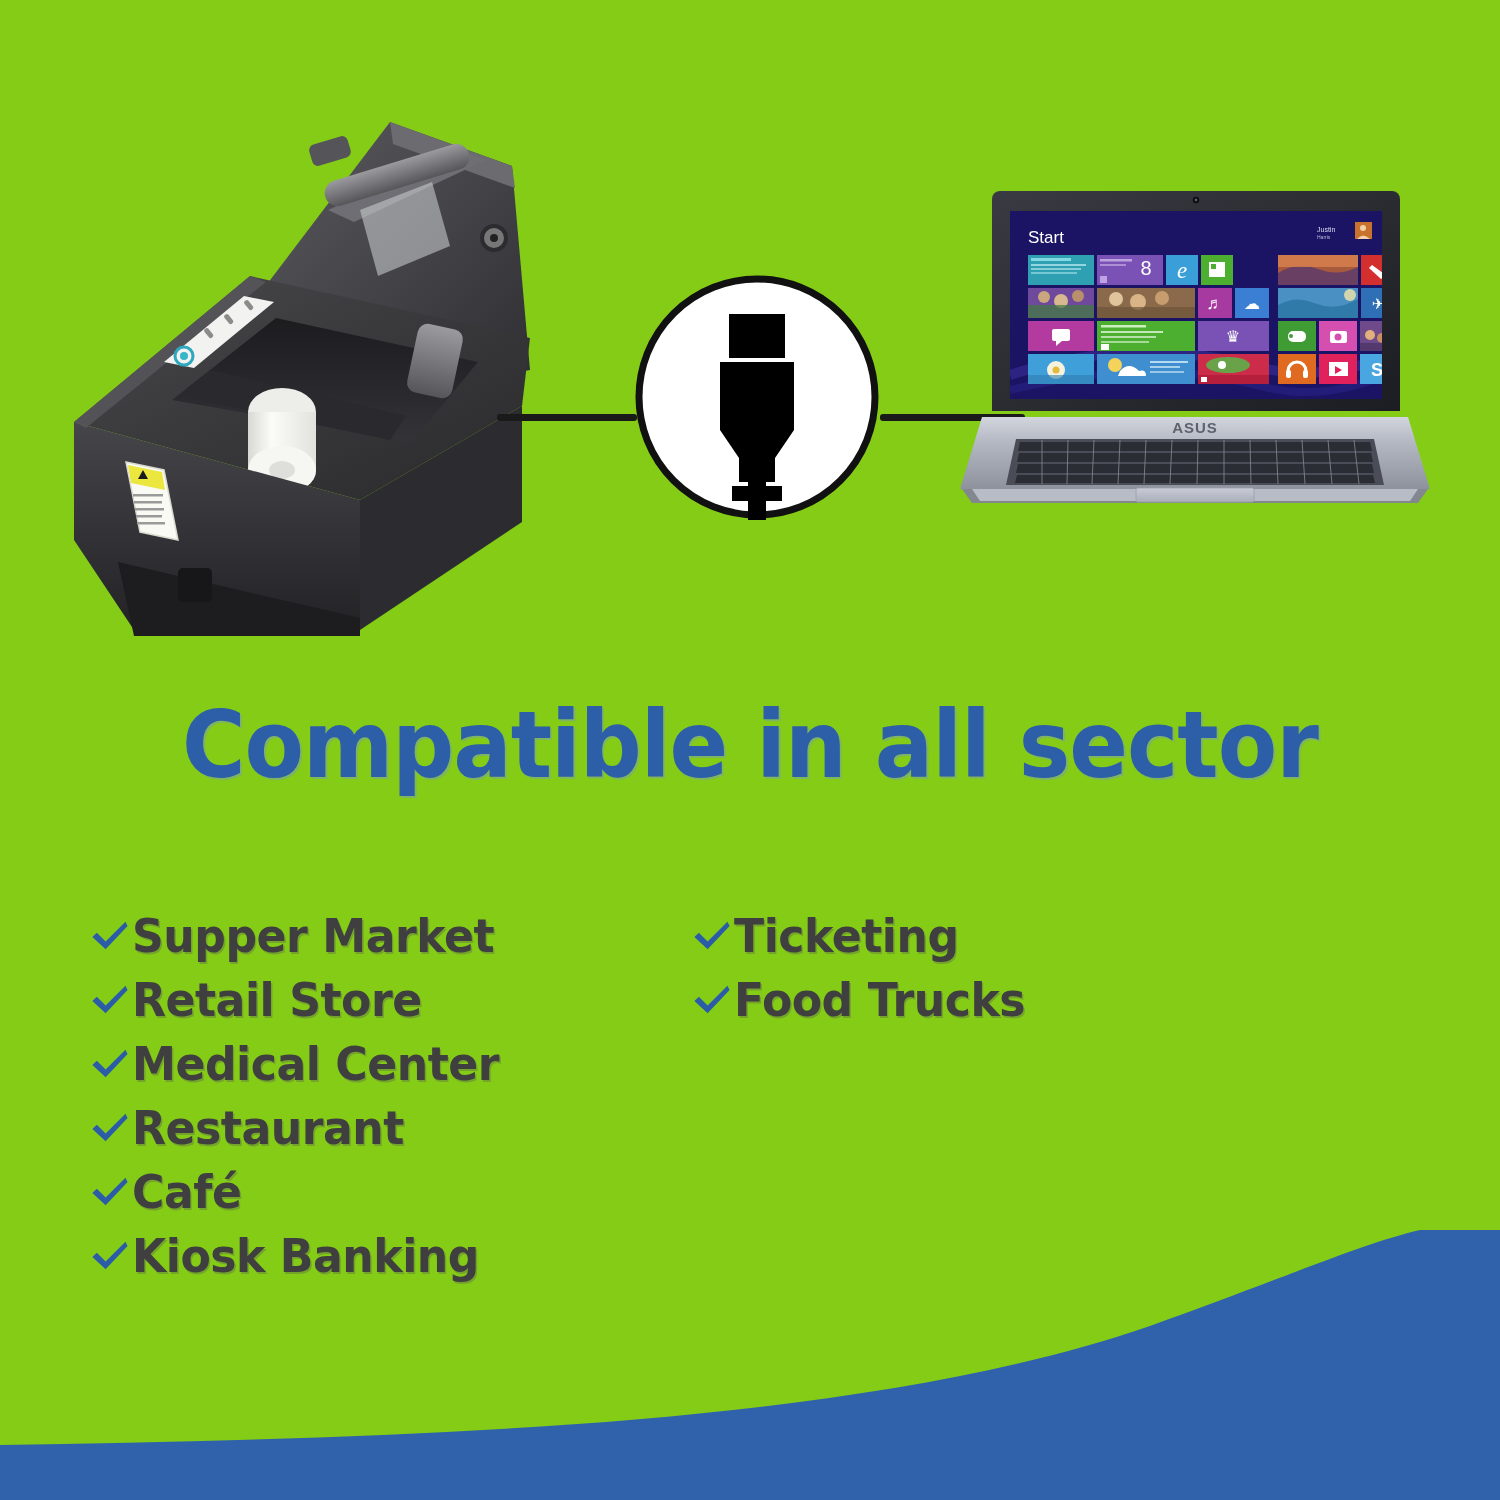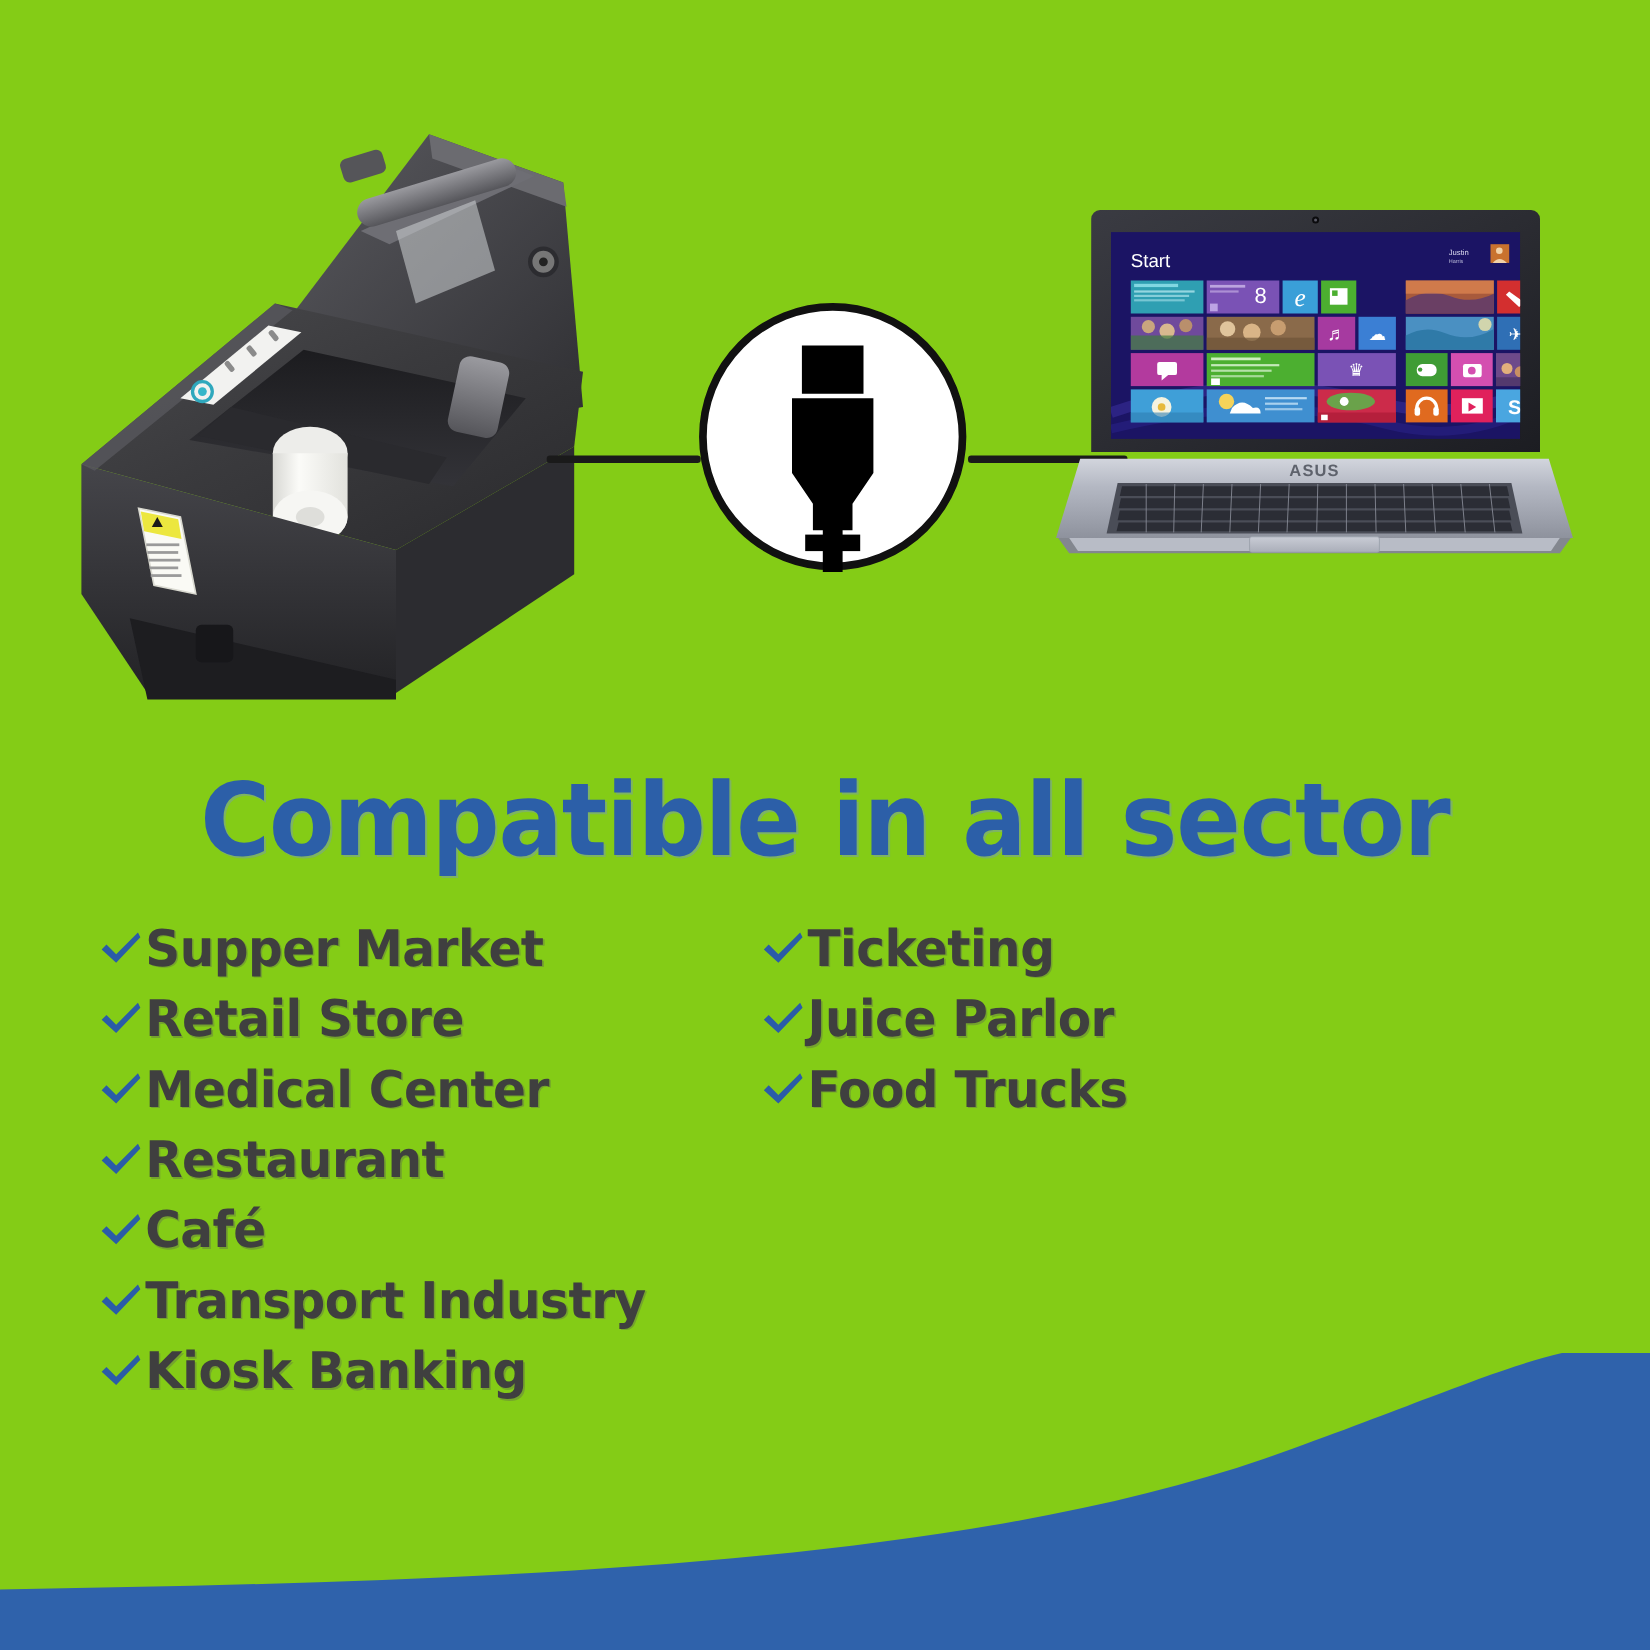--- a/index.html
+++ b/index.html
@@ -41,21 +41,21 @@
     line-height:104px;
     letter-spacing:-1px;
     color:#2c5fa8;
     transform:scaleX(.94);
     transform-origin:50% 50%;
     text-shadow:2px 2px 0 rgba(120,150,190,.45);
     white-space:nowrap;
   }
 
   
-  .lists{position:absolute;left:0;top:830px;width:1500px;height:520px;}
+  .lists{position:absolute;left:0;top:904px;width:1500px;height:520px;}
   .col{position:absolute;top:0;}
   .col-left{left:88px;width:600px;}
   .col-right{left:690px;width:600px;}
 
   .item{
     display:flex;align-items:center;
     height:64px;
   }
   .check{
     width:44px;flex:0 0 44px;
@@ -427,42 +427,30 @@
       <div class="item">
         <svg class="check" viewBox="0 0 40 40">
             <path d="M4 21 L8 17 L16 25 L34 7 L36 11 L16 32 Z" fill="#2a5ca8"></path>
           </svg>
         <span class="item-label">Café</span>
       </div>
       <div class="item">
         <svg class="check" viewBox="0 0 40 40">
             <path d="M4 21 L8 17 L16 25 L34 7 L36 11 L16 32 Z" fill="#2a5ca8"></path>
           </svg>
-        <span class="item-label">Transport Industry</span>
-      </div>
-      <div class="item">
-        <svg class="check" viewBox="0 0 40 40">
-            <path d="M4 21 L8 17 L16 25 L34 7 L36 11 L16 32 Z" fill="#2a5ca8"></path>
-          </svg>
         <span class="item-label">Kiosk Banking</span>
       </div>
     </div>
 
     <div class="col col-right">
       <div class="item">
         <svg class="check" viewBox="0 0 40 40">
             <path d="M4 21 L8 17 L16 25 L34 7 L36 11 L16 32 Z" fill="#2a5ca8"></path>
           </svg>
         <span class="item-label">Ticketing</span>
-      </div>
-      <div class="item">
-        <svg class="check" viewBox="0 0 40 40">
-            <path d="M4 21 L8 17 L16 25 L34 7 L36 11 L16 32 Z" fill="#2a5ca8"></path>
-          </svg>
-        <span class="item-label">Juice Parlor</span>
       </div>
       <div class="item">
         <svg class="check" viewBox="0 0 40 40">
             <path d="M4 21 L8 17 L16 25 L34 7 L36 11 L16 32 Z" fill="#2a5ca8"></path>
           </svg>
         <span class="item-label">Food Trucks</span>
       </div>
     </div>
   </div>
 

